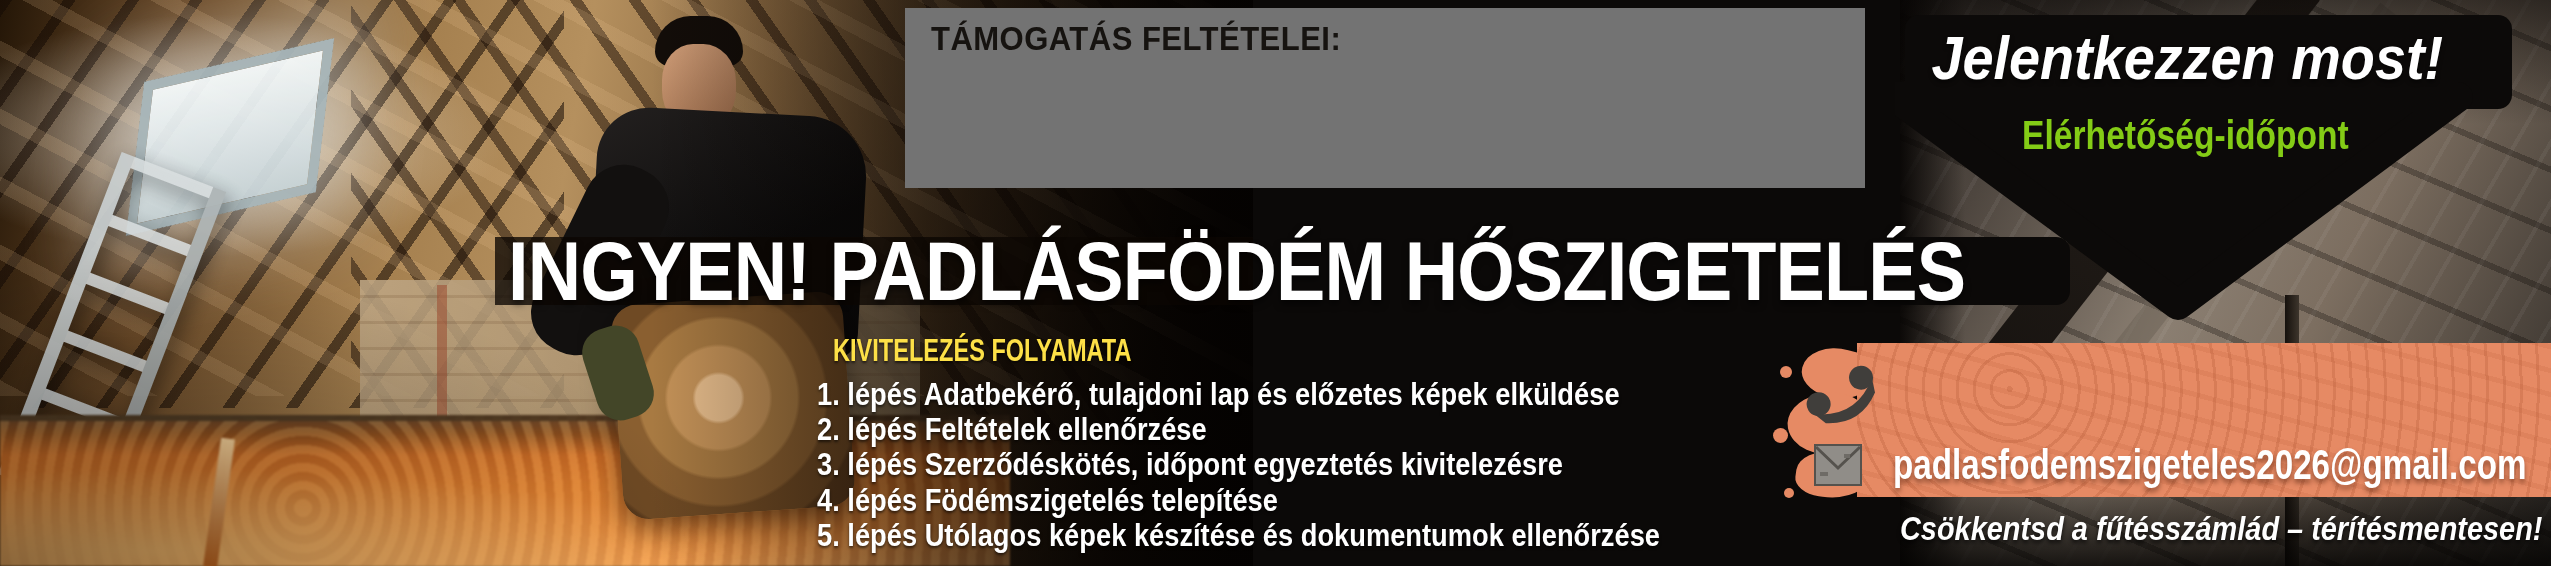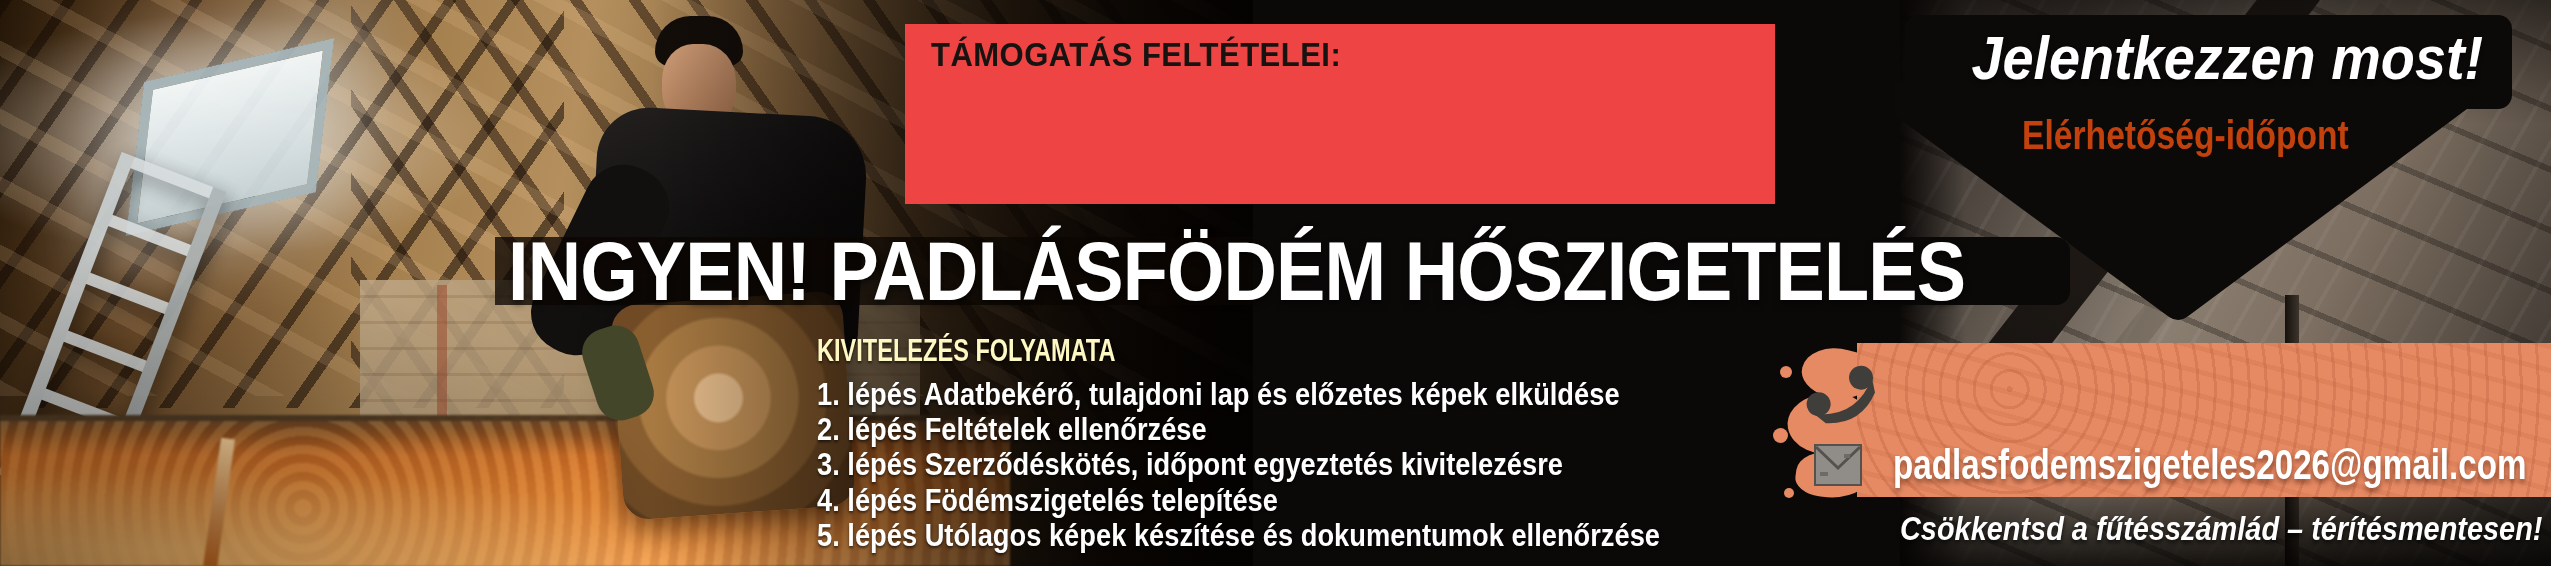--- a/index.html
+++ b/index.html
@@ -82,46 +82,46 @@
   
   .title-band-translucent{ position:absolute; left:495px; top:237px; width:758px; height:68px;
     background:rgba(12,7,3,.78); }
   .title-band-solid{ position:absolute; left:1253px; top:237px; width:817px; height:68px;
     background:#0B0908; border-radius:0 14px 14px 0; }
   .headline{ position:absolute; left:508px; top:230px; height:82px; display:flex; align-items:center;
     color:#fff; font-size:84px; font-weight:700; letter-spacing:-1px; white-space:nowrap; z-index:8;
     text-shadow:0 4px 8px rgba(0,0,0,.55);text-align:right; }
   .headline > span{ display:inline-block; transform:scaleX(.88); transform-origin:left center; }
   
-  .conditions-box{ position:absolute; left:905px; top:24px; width:870px; height:180px;
-    background:#ef4444; z-index:9; }
+  .conditions-box{ position:absolute; left:905px; top:8px; width:960px; height:180px;
+    background:#737373; z-index:9; }
   .cond-title{ position:absolute; left:26px; top:12px; color:#161310; font-size:33px; font-weight:800;
     letter-spacing:.5px; white-space:nowrap; }
   .cond-title > span{ display:inline-block; transform:scaleX(.94); transform-origin:left center; }
   .cond-list{ position:absolute; left:26px; top:54px; list-style:none; }
   .cond-list li{ color:#fff; font-size:30px; font-weight:700; line-height:35.5px; white-space:nowrap;
     transform:scaleX(.86); transform-origin:left center; text-shadow:0 2px 3px rgba(110,35,8,.45); }
   .cond-list li::before{ content:"• "; }
   
   .process{ position:absolute; left:817px; top:333px; z-index:9; }
-  .process-title{ margin-left:0; color:#fef9c3; font-size:31px; font-weight:800; white-space:nowrap;
+  .process-title{ margin-left:16px; color:#fde047; font-size:31px; font-weight:800; white-space:nowrap;
     text-shadow:0 2px 3px rgba(0,0,0,.6); }
   .process-title > span{ display:inline-block; transform:scaleX(.76); transform-origin:left center; }
   .process-steps{ margin-top:8px; list-style:none; }
   .process-steps li{ color:#fff; font-size:31px; font-weight:700; line-height:35.2px; white-space:nowrap;
     transform:scaleX(.88); transform-origin:left center; text-shadow:0 2px 3px rgba(0,0,0,.6); }
   
   .cta-svg{ position:absolute; left:1895px; top:5px; width:630px; height:320px; z-index:10; }
   .cta-title{ position:absolute; left:1903px; top:10px; width:609px; height:94px; z-index:11;
-    display:flex; align-items:center; justify-content:flex-end;
+    display:flex; align-items:center; justify-content:flex-start;
     color:#fff; font-size:62px; font-weight:800; font-style:italic; white-space:nowrap;
     text-shadow:0 3px 5px rgba(0,0,0,.5); }
   .cta-title > span{ display:inline-block; transform:scaleX(.9); }
   .cta-sub1,.cta-sub2{ position:absolute; left:1960px; width:450px; text-align:center; z-index:11;
-    color:#c2410c; font-size:40px; font-weight:800; line-height:46px; white-space:nowrap; }
+    color:#84cc16; font-size:40px; font-weight:800; line-height:46px; white-space:nowrap; }
   .cta-sub1{ top:112px; } .cta-sub2{ top:168px; }
   .cta-sub1 > span,.cta-sub2 > span{ display:inline-block; transform:scaleX(.84); }
   
   .contact-band{ position:absolute; left:1857px; top:343px; width:694px; height:154px;
     background:#E68A64; z-index:12; }
   .contact-band::after{ content:""; position:absolute; inset:0;
     background:
       repeating-radial-gradient(circle at 22% 30%, rgba(178,88,52,.28) 0 3px, transparent 3px 17px),
       repeating-linear-gradient(15deg, rgba(205,112,74,.30) 0 5px, transparent 5px 23px); }
   .splat{ position:absolute; background:#E68A64; z-index:11; }

